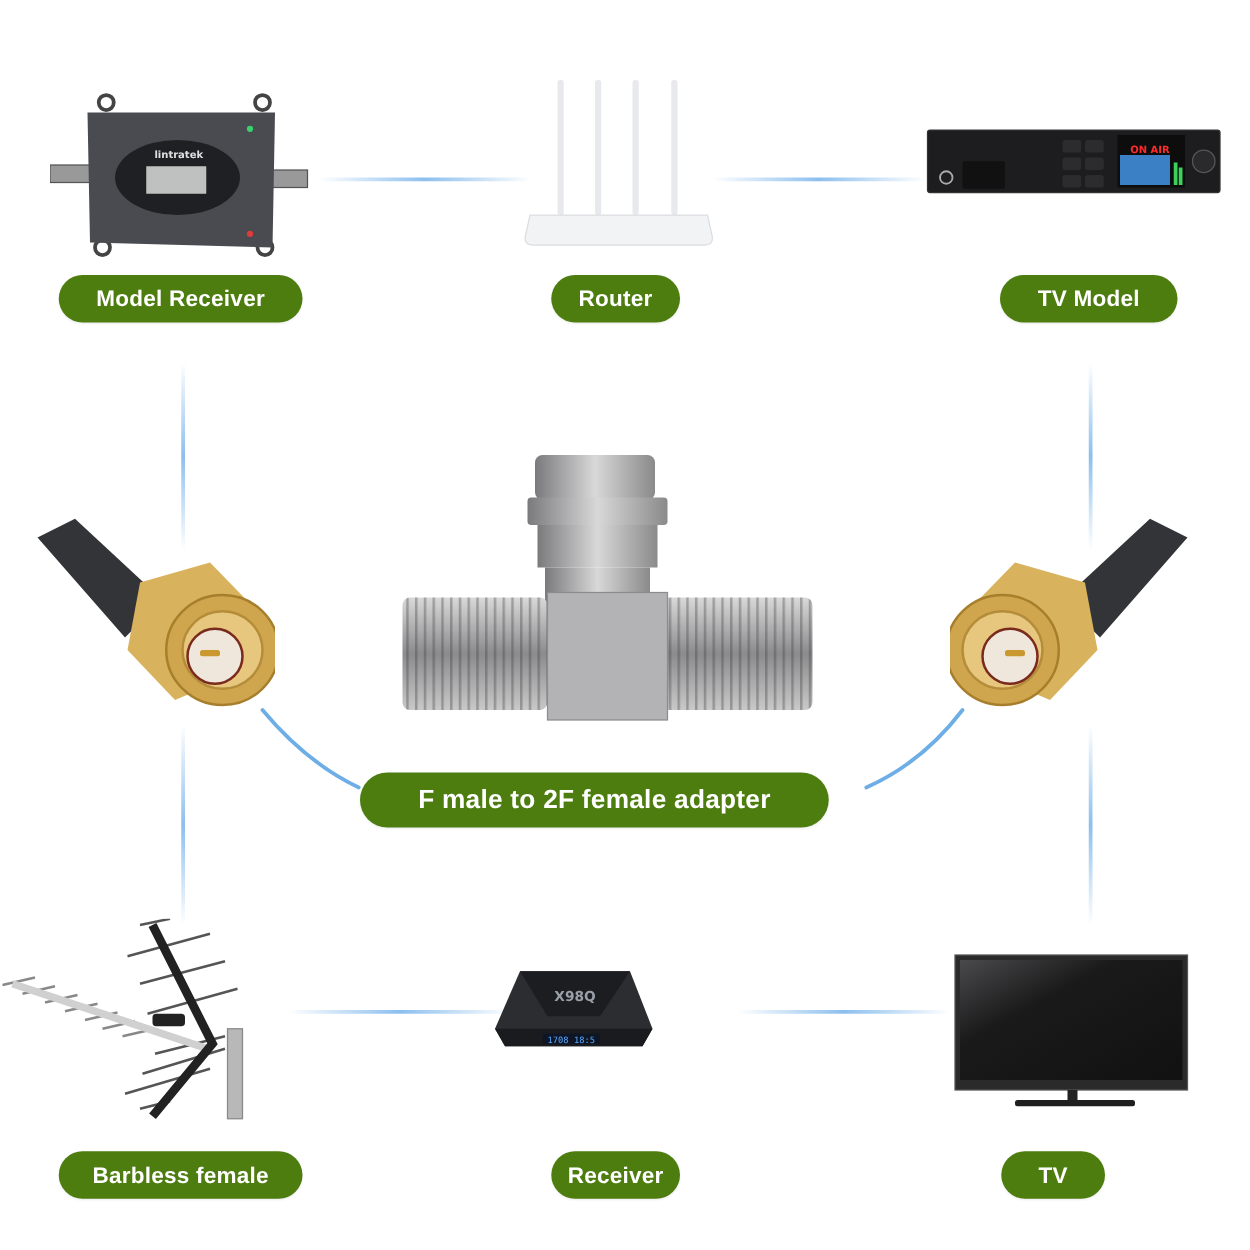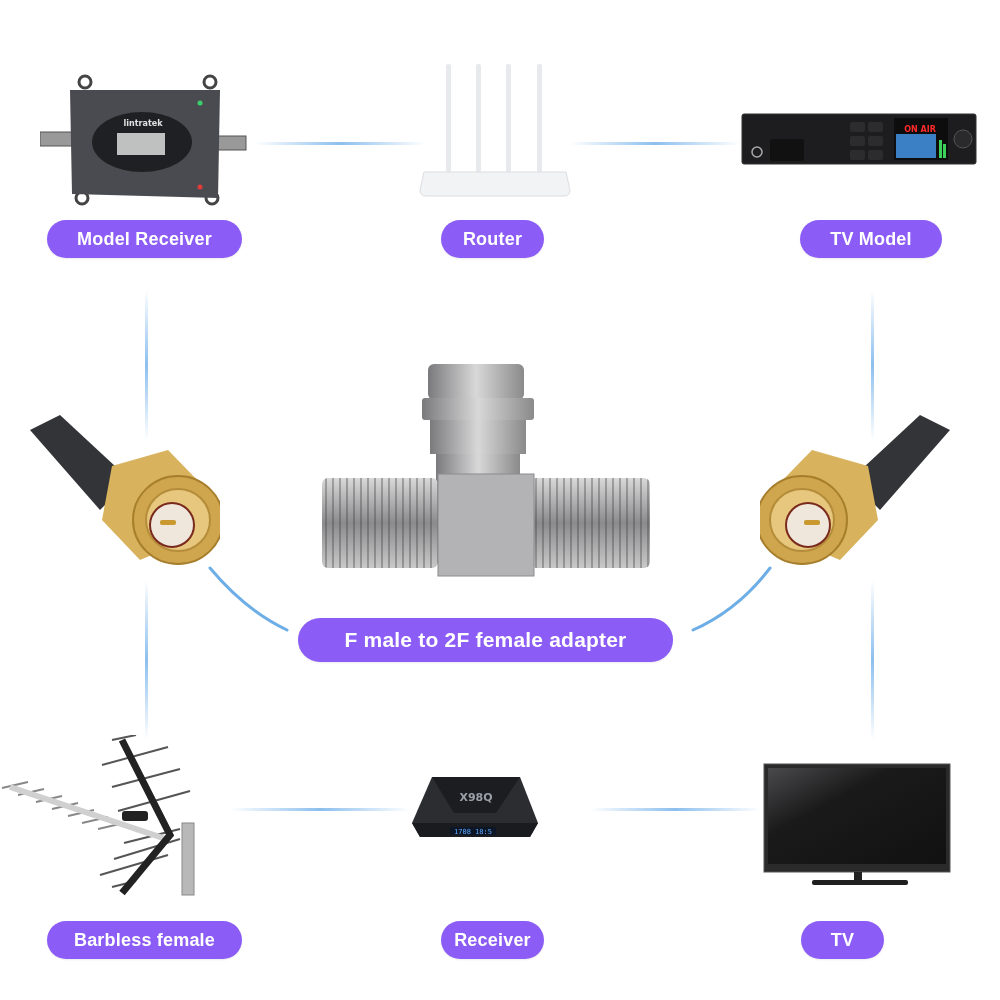--- a/index.html
+++ b/index.html
@@ -4,21 +4,21 @@
   <style>
     html, body { margin: 0; padding: 0; }
     body {
       width: 1000px; height: 1000px; position: relative; overflow: hidden;
       background: #ffffff;
       font-family: "Liberation Sans", "DejaVu Sans", sans-serif;
     }
     .abs { position: absolute; }
     .pill {
       position: absolute; height: 38px; border-radius: 19px;
-      background: #8b5cf6; color: #ffffff; font-weight: bold; font-size: 18px;
+      background: #4d7c0f; color: #ffffff; font-weight: bold; font-size: 18px;
       display: flex; align-items: center; justify-content: center;
       box-shadow: 0 1px 2px rgba(0,0,0,0.08);
       letter-spacing: 0.2px;
     }
     .pill.big { height: 44px; border-radius: 22px; font-size: 21px; }
     .hline {
       position: absolute; height: 3px;
       background: linear-gradient(90deg, rgba(120,180,235,0) 0%, rgba(120,180,235,0.85) 50%, rgba(120,180,235,0) 100%);
     }
     .vline {
@@ -66,21 +66,21 @@
   <svg width="170" height="140" viewBox="0 0 170 140">
     <rect x="36" y="4" width="5" height="108" rx="2" fill="#e8e9ec"></rect>
     <rect x="66" y="4" width="5" height="108" rx="2" fill="#e8e9ec"></rect>
     <rect x="96" y="4" width="5" height="108" rx="2" fill="#e8e9ec"></rect>
     <rect x="127" y="4" width="5" height="108" rx="2" fill="#e8e9ec"></rect>
     <path d="M14 112 L156 112 L160 130 Q160 136 154 136 L16 136 Q10 136 10 130 Z" fill="#f2f3f5" stroke="#dcdde0"></path>
   </svg>
 </div>
 <div class="pill" style="left:441px; top:220px; width:103px;">Router</div>
 
-<div class="abs" style="left:740px; top:112px; width:240px; height:60px;">
+<div class="abs" style="left:740px; top:102px; width:240px; height:60px;">
   <svg width="240" height="60" viewBox="0 0 240 60">
     <rect x="2" y="2" width="234" height="50" rx="2" fill="#1d1d1f" stroke="#333"></rect>
     <rect x="30" y="27" width="34" height="22" rx="2" fill="#111"></rect>
     <circle cx="17" cy="40" r="5" fill="none" stroke="#aaa" stroke-width="1.5"></circle>
     <rect x="110" y="10" width="15" height="10" rx="2" fill="#2c2c2e"></rect>
     <rect x="128" y="10" width="15" height="10" rx="2" fill="#2c2c2e"></rect>
     <rect x="110" y="24" width="15" height="10" rx="2" fill="#2c2c2e"></rect>
     <rect x="128" y="24" width="15" height="10" rx="2" fill="#2c2c2e"></rect>
     <rect x="110" y="38" width="15" height="10" rx="2" fill="#2c2c2e"></rect>
     <rect x="128" y="38" width="15" height="10" rx="2" fill="#2c2c2e"></rect>
@@ -139,21 +139,21 @@
   <svg width="200" height="170" viewBox="0 0 200 170">
     <path d="M190 20 L160 5 L90 70 L120 100 Z" fill="#333438"></path>
     <polygon points="108,56 52,40 15,78 28,128 80,150 118,110" fill="#d8b25c"></polygon>
     <ellipse cx="42" cy="110" rx="45" ry="44" fill="#cfa64e" stroke="#a77f2c" stroke-width="2"></ellipse>
     <ellipse cx="42" cy="110" rx="32" ry="31" fill="#e6c77d" stroke="#b48c3a" stroke-width="2"></ellipse>
     <ellipse cx="48" cy="115" rx="22" ry="22" fill="#efe7dc" stroke="#7a2a1d" stroke-width="2"></ellipse>
     <rect x="44" y="110" width="16" height="5" rx="2" fill="#c9982e"></rect>
   </svg>
 </div>
 
-<div class="pill big" style="left:298px; top:618px; width:375px;">F male to 2F female adapter</div>
+<div class="pill big" style="left:288px; top:618px; width:375px;">F male to 2F female adapter</div>
 
 <div class="abs" style="left:0px; top:735px; width:200px; height:165px;">
   <svg width="200" height="165" viewBox="0 0 200 165">
     <g stroke="#555" stroke-width="2">
       <line x1="112" y1="5" x2="136" y2="0"></line>
       <line x1="102" y1="30" x2="168" y2="12"></line>
       <line x1="112" y1="52" x2="180" y2="34"></line>
       <line x1="118" y1="76" x2="190" y2="56"></line>
       <line x1="124" y1="108" x2="180" y2="94"></line>
       <line x1="114" y1="124" x2="180" y2="104"></line>
@@ -170,21 +170,21 @@
       <line x1="98" y1="94" x2="124" y2="88"></line>
     </g>
     <line x1="10" y1="52" x2="166" y2="104" stroke="#d0d0d0" stroke-width="6"></line>
     <path d="M122 5 L170 100 L122 158" stroke="#222" stroke-width="7" fill="none"></path>
     <rect x="122" y="76" width="26" height="10" rx="3" fill="#222"></rect>
     <rect x="182" y="88" width="12" height="72" fill="#b8b8b8" stroke="#888"></rect>
   </svg>
 </div>
 <div class="pill" style="left:47px; top:921px; width:195px;">Barbless female</div>
 
-<div class="abs" style="left:410px; top:773px; width:130px; height:72px;text-decoration:underline;">
+<div class="abs" style="left:394px; top:773px; width:130px; height:72px;text-decoration:underline;">
   <svg width="130" height="72" viewBox="0 0 130 72">
     <path d="M22 4 L110 4 L128 50 L120 64 L10 64 L2 50 Z" fill="#2b2d31"></path>
     <path d="M22 4 L44 40 L86 40 L110 4" fill="#1c1d20"></path>
     <path d="M2 50 L128 50 L120 64 L10 64 Z" fill="#1a1b1e"></path>
     <text x="66" y="28" font-size="11" font-weight="bold" fill="#9aa0a8" text-anchor="middle" font-family="DejaVu Sans, sans-serif">X98Q</text>
     <rect x="40" y="54" width="46" height="8" fill="#0d1626"></rect>
     <text x="63" y="61" font-size="7" fill="#5aa9ff" text-anchor="middle" font-family="DejaVu Sans Mono, monospace">1708 18:5</text>
   </svg>
 </div>
 <div class="pill" style="left:441px; top:921px; width:103px;">Receiver</div>

